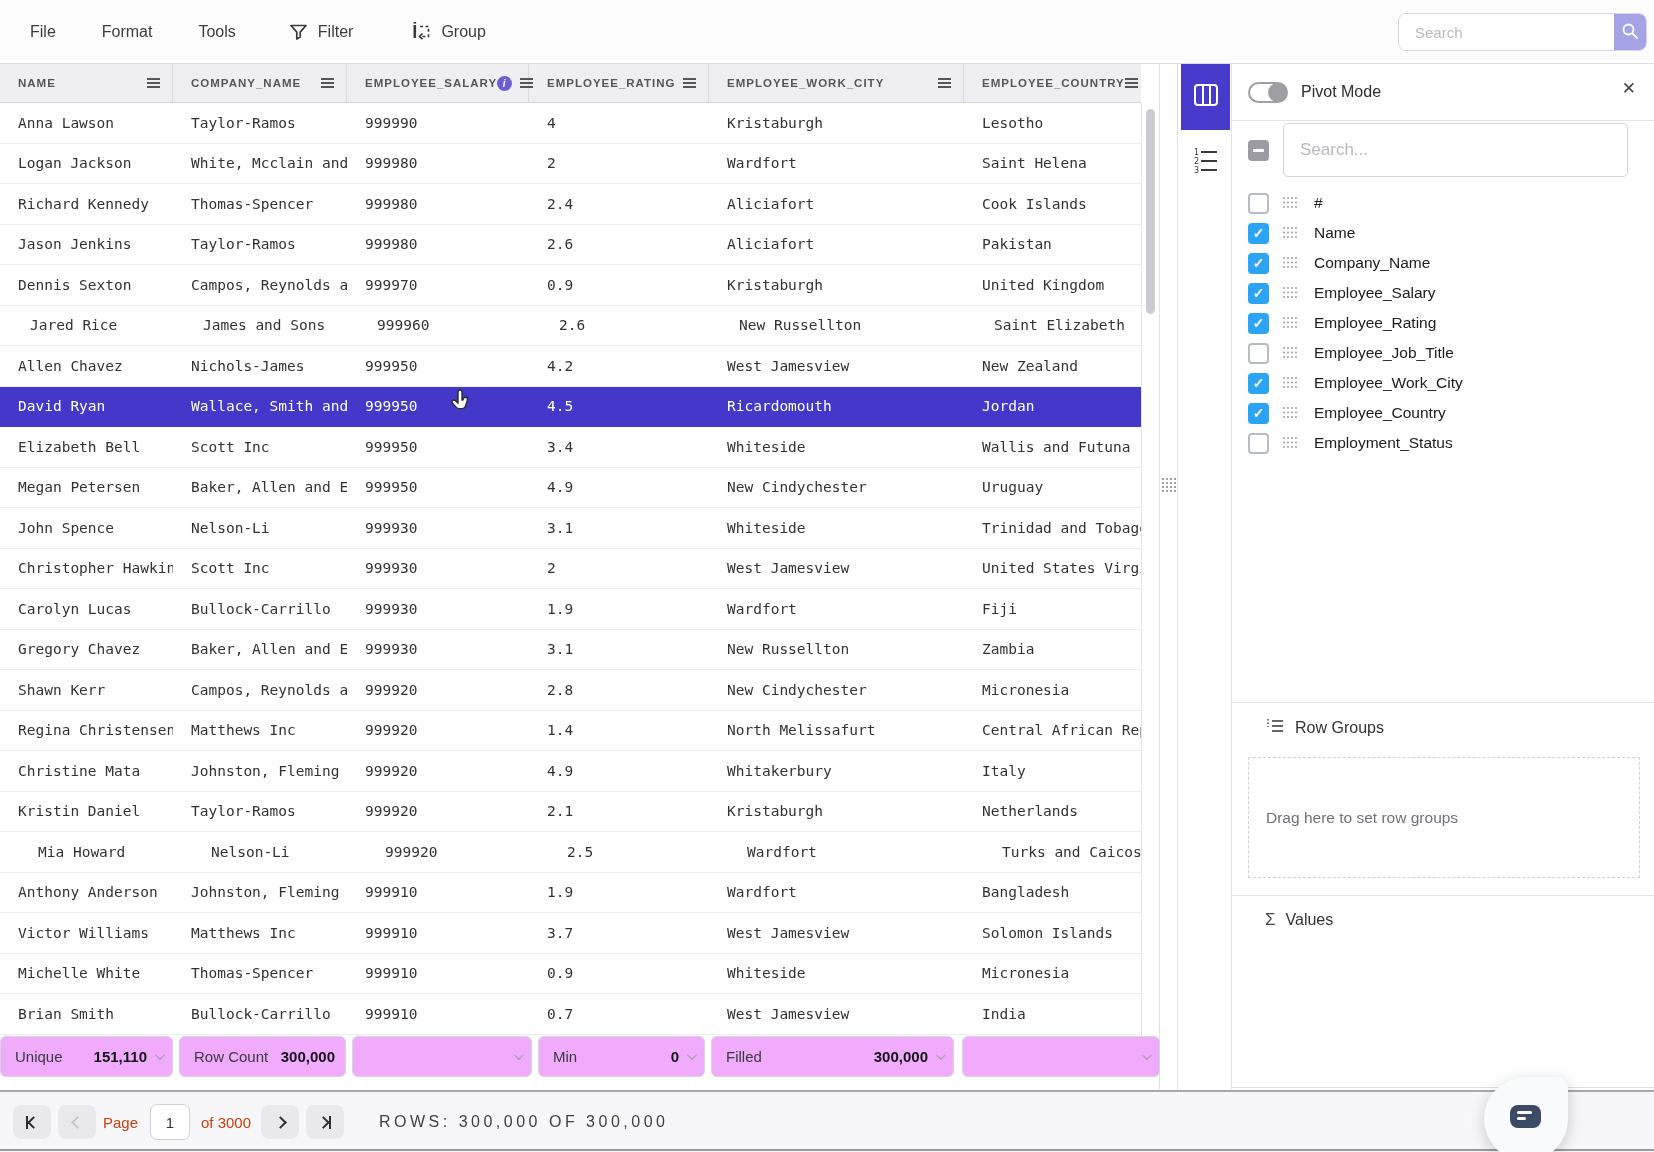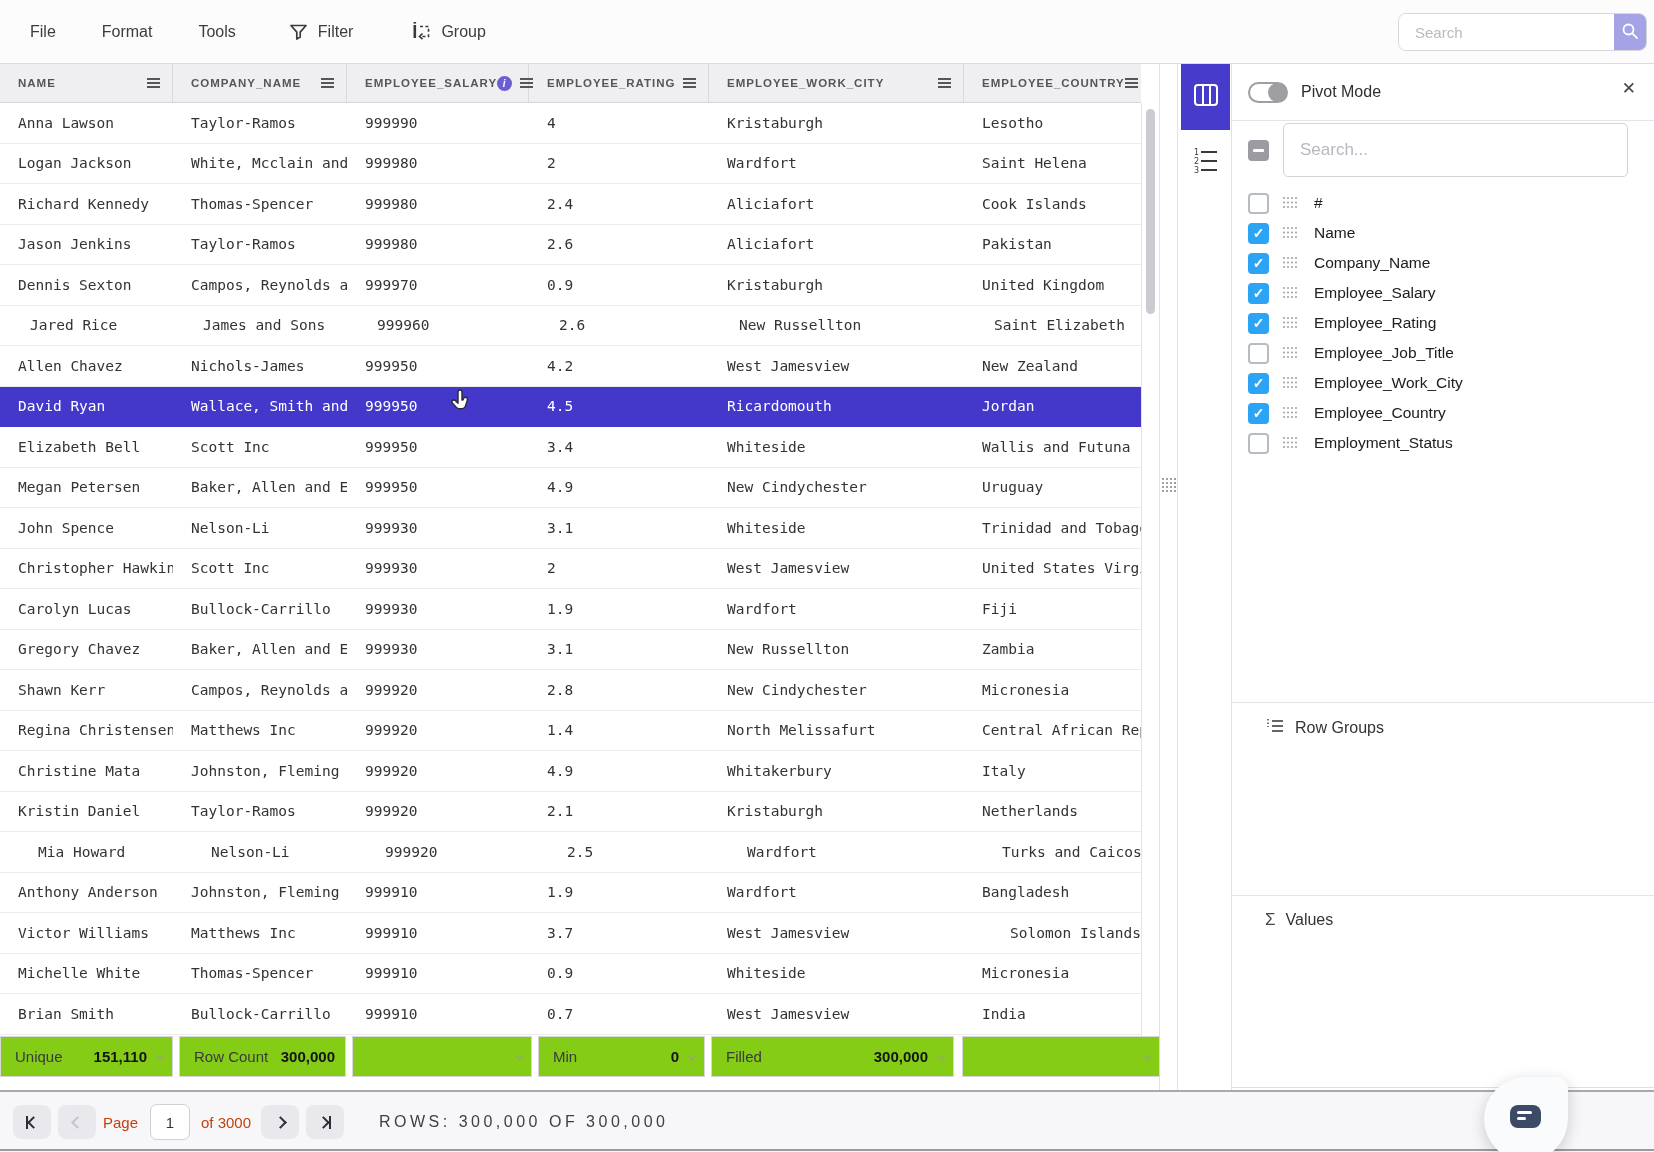--- a/index.html
+++ b/index.html
@@ -41,22 +41,22 @@
     border-bottom:1px solid #ebebf0; background:#fff; }
   .row span { display:block; padding-left:18px; font-family:"DejaVu Sans Mono", monospace;
     font-size:14.5px; color:#333; white-space:nowrap; overflow:hidden; flex:none; }
   .row.selected { background:#4338ca; border-bottom-color:#4338ca; }
   .row.selected span { color:#fff; }
   .vscroll { position:absolute; left:1141px; top:39px; width:17px; height:933px;
     border-left:1px solid #e4e4e8; }
   .vthumb { position:absolute; left:4px; top:6px; width:9px; height:205px;
     border-radius:5px; background:#cbcbd2; }
   
-  .scell { position:absolute; top:972px; height:41px; background:#84cc16;
-    border:1px solid #d6d6db; border-radius:0; display:flex; align-items:center;
+  .scell { position:absolute; top:972px; height:41px; background:#f0abfc;
+    border:1px solid #d6d6db; border-radius:6px; display:flex; align-items:center;
     padding:0 10px 0 14px; font-size:15px; color:#3a3a3e; }
   .scell .sp { flex:1; }
   .scell .val { font-weight:bold; color:#141417; }
   .chev { width:7px; height:7px; border-right:1.8px solid #9a9aa2;
     border-bottom:1.8px solid #9a9aa2; transform:rotate(45deg) translateY(-2px);
     margin-left:8px; flex:none; }
   
   .resize-dots { position:absolute; left:1161px; top:477px; }
   .tabstrip { position:absolute; left:1177px; top:64px; width:55px; height:1026px;
     background:#fff; border-left:1px solid #e2e2e6; border-right:1px solid #e2e2e6; }
@@ -371,21 +371,21 @@
           <span style="width: 180px;">1.9</span>
           <span style="width: 255px;">Wardfort</span>
           <span style="width: 177px;">Bangladesh</span>
         </div>
         <div class="row">
           <span style="width: 173px;">Victor Williams</span>
           <span style="width: 174px;">Matthews Inc</span>
           <span style="width: 182px;">999910</span>
           <span style="width: 180px;">3.7</span>
           <span style="width: 255px;">West Jamesview</span>
-          <span style="width: 177px; text-align: right;">Solomon Islands</span>
+          <span style="width: 177px;">Solomon Islands</span>
         </div>
         <div class="row">
           <span style="width: 173px;">Michelle White</span>
           <span style="width: 174px;">Thomas-Spencer</span>
           <span style="width: 182px;">999910</span>
           <span style="width: 180px;">0.9</span>
           <span style="width: 255px;">Whiteside</span>
           <span style="width: 177px;">Micronesia</span>
         </div>
         <div class="row">
@@ -686,20 +686,23 @@
       <span>
         <svg width="20" height="18" viewBox="0 0 20 18">
           <path d="M3 2v8" stroke="#55555a" stroke-width="1.6" stroke-dasharray="1.5 2"></path>
           <line x1="7" y1="4" x2="18" y2="4" stroke="#55555a" stroke-width="1.8"></line>
           <line x1="7" y1="9" x2="18" y2="9" stroke="#55555a" stroke-width="1.8"></line>
           <line x1="7" y1="14" x2="18" y2="14" stroke="#55555a" stroke-width="1.8"></line>
         </svg>
       </span>
       <span>Row Groups</span>
     </div>
+    <div class="dropzone" style="top:693px">
+      <span>Drag here to set row groups</span>
+    </div>
 
     <div class="pdivider" style="top:831px"></div>
     <div class="section-title" style="top:846px">
       <span style="font-size:17px;color:#46464b;">Σ</span>
       <span>Values</span>
     </div>
   </div>
 
   <div class="footer">
     <button class="pgbtn" style="left:13px">

